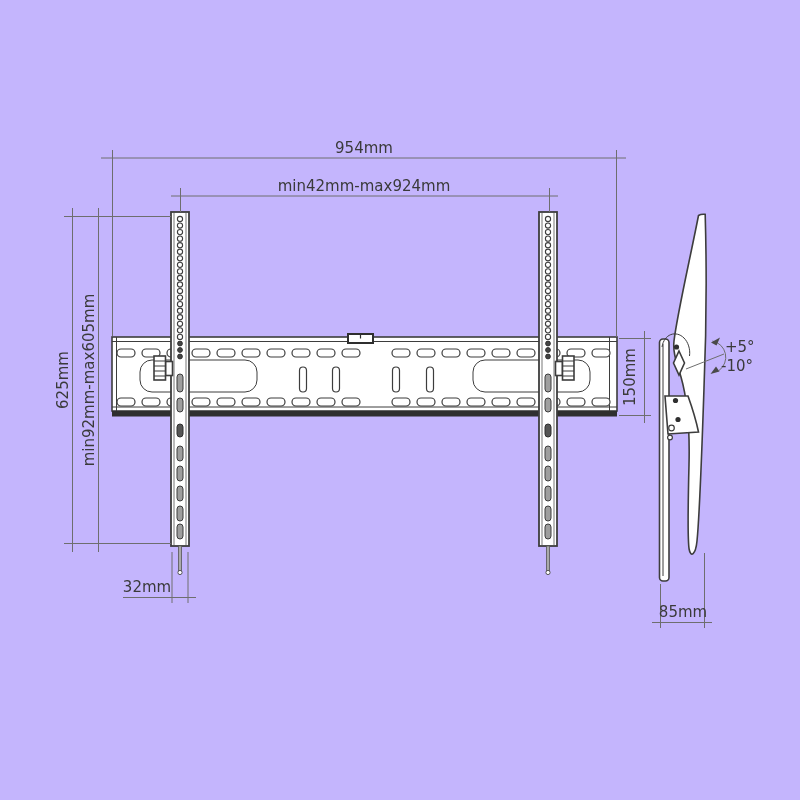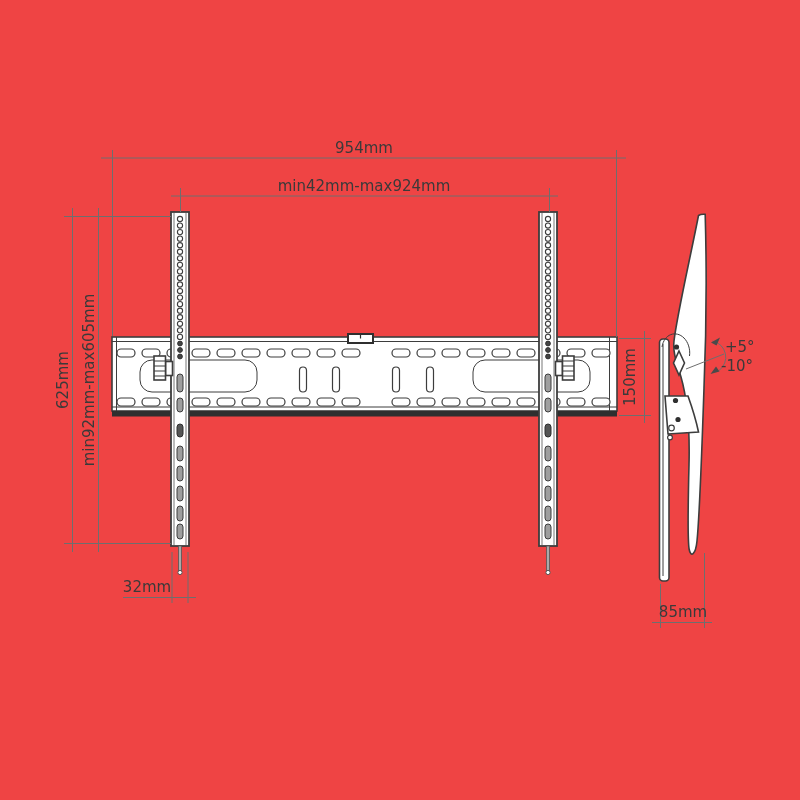--- a/index.html
+++ b/index.html
@@ -1,16 +1,16 @@
 <!DOCTYPE html>
 <html><head>
 <meta charset="utf-8">
 <style>
   html,body{margin:0;padding:0;background:#ffffff;}
-  .stage{position:relative;width:800px;height:800px;background:#ef4444;overflow:hidden;}
+  .stage{position:relative;width:800px;height:800px;background:#c4b5fd;overflow:hidden;}
   svg{position:absolute;left:0;top:0;}
   svg text{font-family:"DejaVu Sans","Liberation Sans",sans-serif;font-size:15px;fill:#3a3a3a;}
   .part{fill:#ffffff;stroke:#3d3d3d;stroke-width:1.6;}
   .pline{stroke:#3d3d3d;stroke-width:1;fill:none;}
   .dim{stroke:#6e6e6e;stroke-width:1;fill:none;}
 </style>
 </head>
 <body>
 
 <div class="stage">

